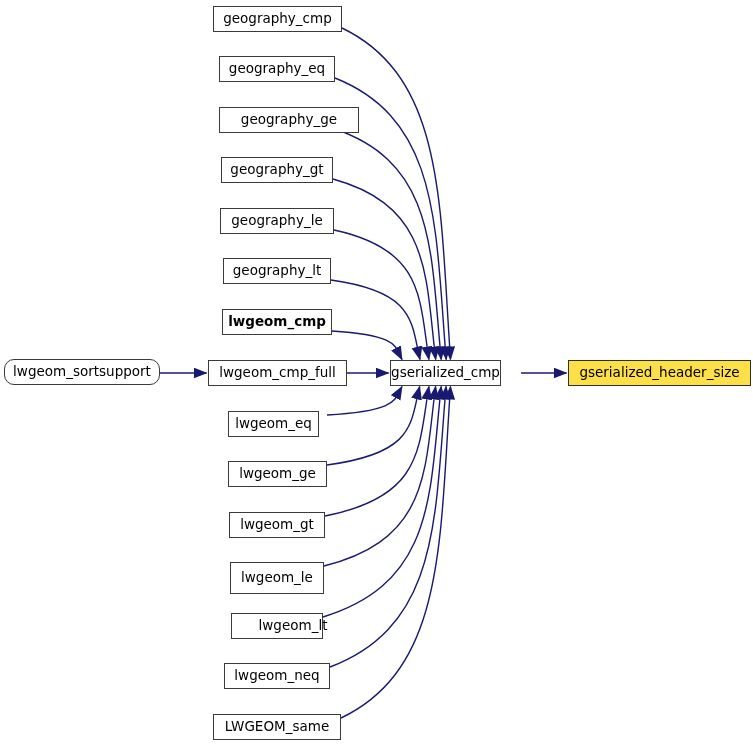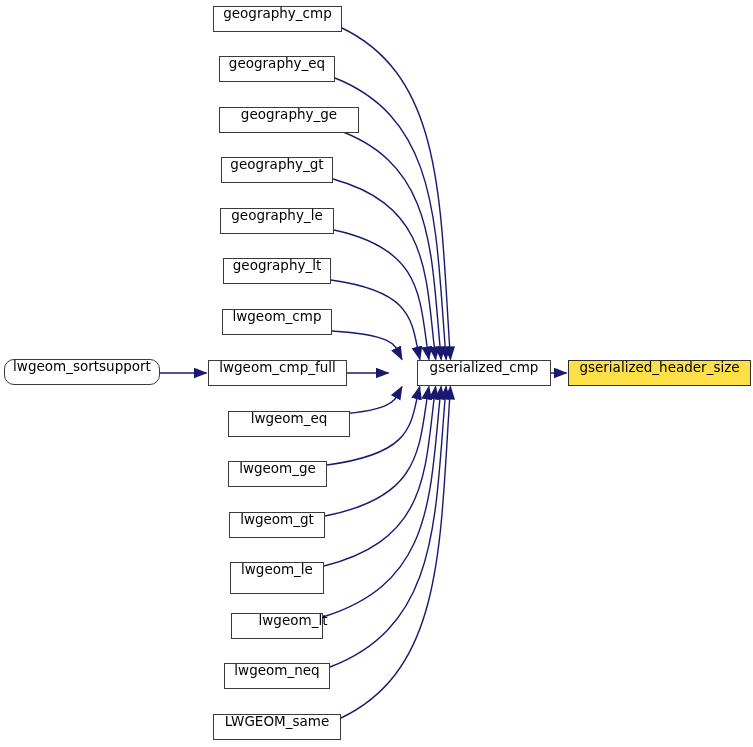--- a/index.html
+++ b/index.html
@@ -16,20 +16,21 @@
     left: 0; top: 0;
     width: 753px; height: 747px;
   }
   .node {
     position: absolute;
     box-sizing: border-box;
     background: #ffffff;
     border: 1.5px solid #3a3a3a;
     color: #000000;
     display: flex;
+    align-items: center;
     justify-content: center;
     white-space: nowrap;
     font-size: 13.5px;
     line-height: 1;
     cursor: pointer;
     z-index: 2;
   }
   .node.highlight {
     background: #fde047;
     border-color: #2e2e2e;
@@ -85,47 +86,47 @@
       </div>
       <div class="node" style="left: 221px; top: 157px; width: 112px; height: 26px;">
         <span>geography_gt</span>
       </div>
       <div class="node" style="left: 220px; top: 208px; width: 114px; height: 26px;">
         <span>geography_le</span>
       </div>
       <div class="node" style="left: 223px; top: 258px; width: 108px; height: 26px;">
         <span>geography_lt</span>
       </div>
-      <div class="node" style="left: 222px; top: 309px; width: 110px; height: 26px;">
+      <div class="node" style="left: 222px; top: 309px; width: 110px; height: 26px; font-weight: bold;">
         <span>lwgeom_cmp</span>
       </div>
       <div class="node" style="left: 208px; top: 360px; width: 139px; height: 26px;">
         <span>lwgeom_cmp_full</span>
       </div>
-      <div class="node" style="left: 228px; top: 411px; width: 122px; height: 26px;">
+      <div class="node" style="left: 228px; top: 411px; width: 91px; height: 26px;">
         <span>lwgeom_eq</span>
       </div>
       <div class="node" style="left: 228px; top: 461px; width: 99px; height: 26px;">
         <span>lwgeom_ge</span>
       </div>
       <div class="node" style="left: 229px; top: 512px; width: 96px; height: 26px;">
         <span>lwgeom_gt</span>
       </div>
       <div class="node" style="left: 230px; top: 562px; width: 94px; height: 32px;">
         <span>lwgeom_le</span>
       </div>
       <div class="node" style="left: 231px; top: 613px; width: 92px; height: 26px; padding-left: 32px;">
         <span>lwgeom_lt</span>
       </div>
       <div class="node" style="left: 224px; top: 663px; width: 106px; height: 26px;">
         <span>lwgeom_neq</span>
       </div>
       <div class="node" style="left: 213px; top: 714px; width: 128px; height: 26px;">
         <span>LWGEOM_same</span>
       </div>
-      <div class="node" style="left: 390px; top: 360px; width: 134px; height: 26px; margin-left: 27px;">
+      <div class="node" style="left: 390px; top: 360px; width: 111px; height: 26px;">
         <span>gserialized_cmp</span>
       </div>
       <div class="node highlight" style="left: 568px; top: 360px; width: 183px; height: 26px;">
         <span>gserialized_header_size</span>
       </div>
     </div>
 </div>
 
 </body></html>

